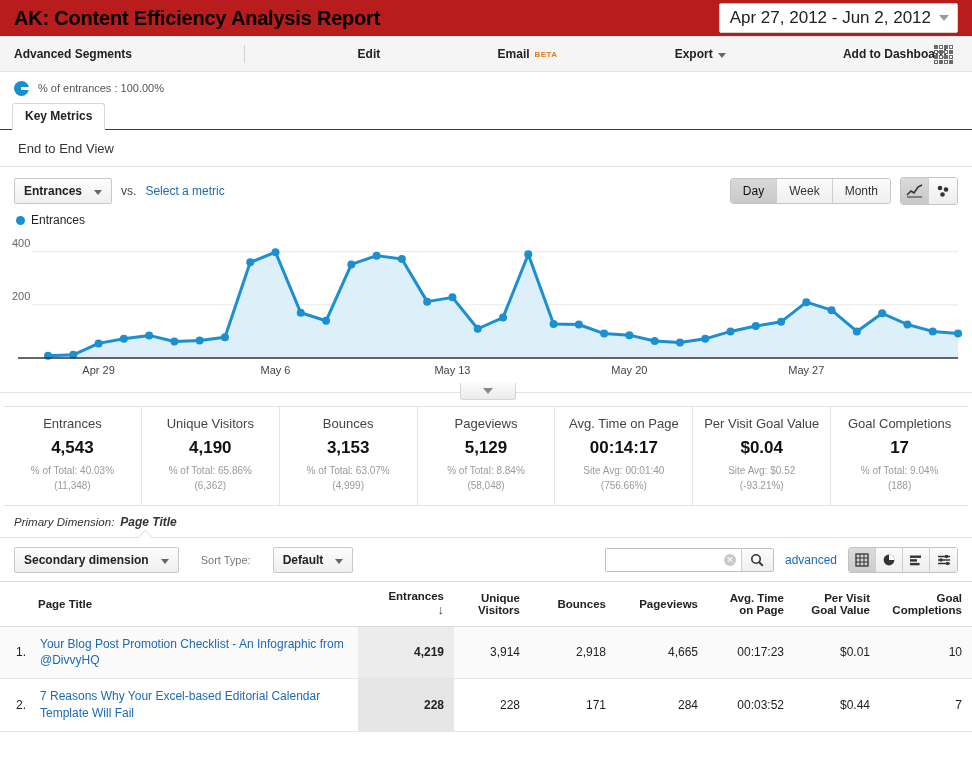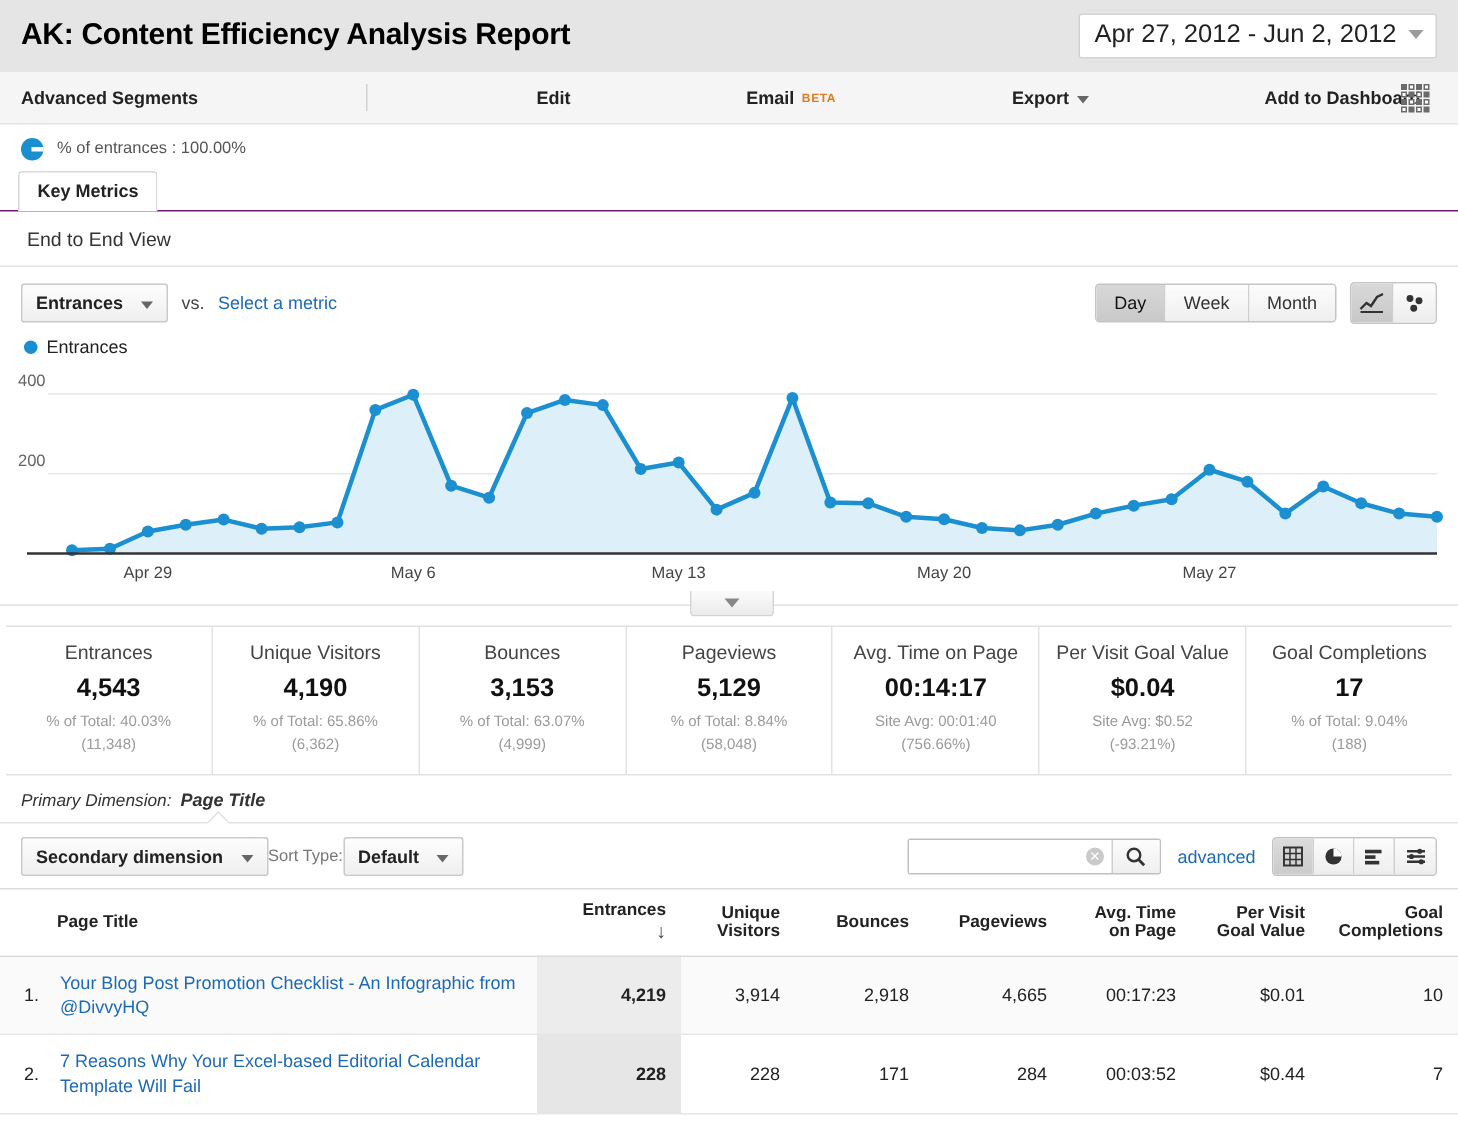--- a/index.html
+++ b/index.html
@@ -10,25 +10,25 @@
     background: #fff;
     font-family: "Liberation Sans", sans-serif;
     font-size: 12px;
     color: #000;
     overflow: hidden;
   }
   #app { width: 972px; height: 760px; position: relative; background:#fff; }
 
   
   .header {
-    height: 48px;
+    height: 37px;
     display: flex; align-items: center; justify-content: space-between;
     padding: 0 14px 0 14px;
     border-bottom: 1px solid #e5e5e5;
-    background: #e5e5e5;
+    background: #b91c1c;
   }
   .report-title {
     font-size: 20px; font-weight: bold; color: #000;
     letter-spacing: -0.2px;
     white-space: nowrap;
   }
   .daterange {
     display: flex; align-items: center; gap: 8px;
     border: 1px solid #d4d4d4;
     border-radius: 2px;
@@ -209,21 +209,21 @@
     width:11px;height:11px;background:#fff;
     border-left:1px solid #e2e2e2; border-top:1px solid #e2e2e2;
     transform: rotate(45deg);
   }
 
   
   .tablectl {
     display:flex; align-items:center; justify-content:space-between;
     padding: 9px 14px 8px 14px;
   }
-  .tc-left { display:flex; align-items:center; gap:0; }
+  .tc-left { display:flex; align-items:center; gap:22px; }
   .sorttype { font-size:11px; color:#777; }
   .tc-right { display:flex; align-items:center; gap:11px; }
   .searchbox {
     display:flex; align-items:center;
     border:1px solid #c0c0c0; border-radius:2px; background:#fff;
     height:24px;
   }
   .searchbox input {
     border:none; outline:none; width:118px; height:22px;
     font-size:12px; padding:0 4px 0 6px;

